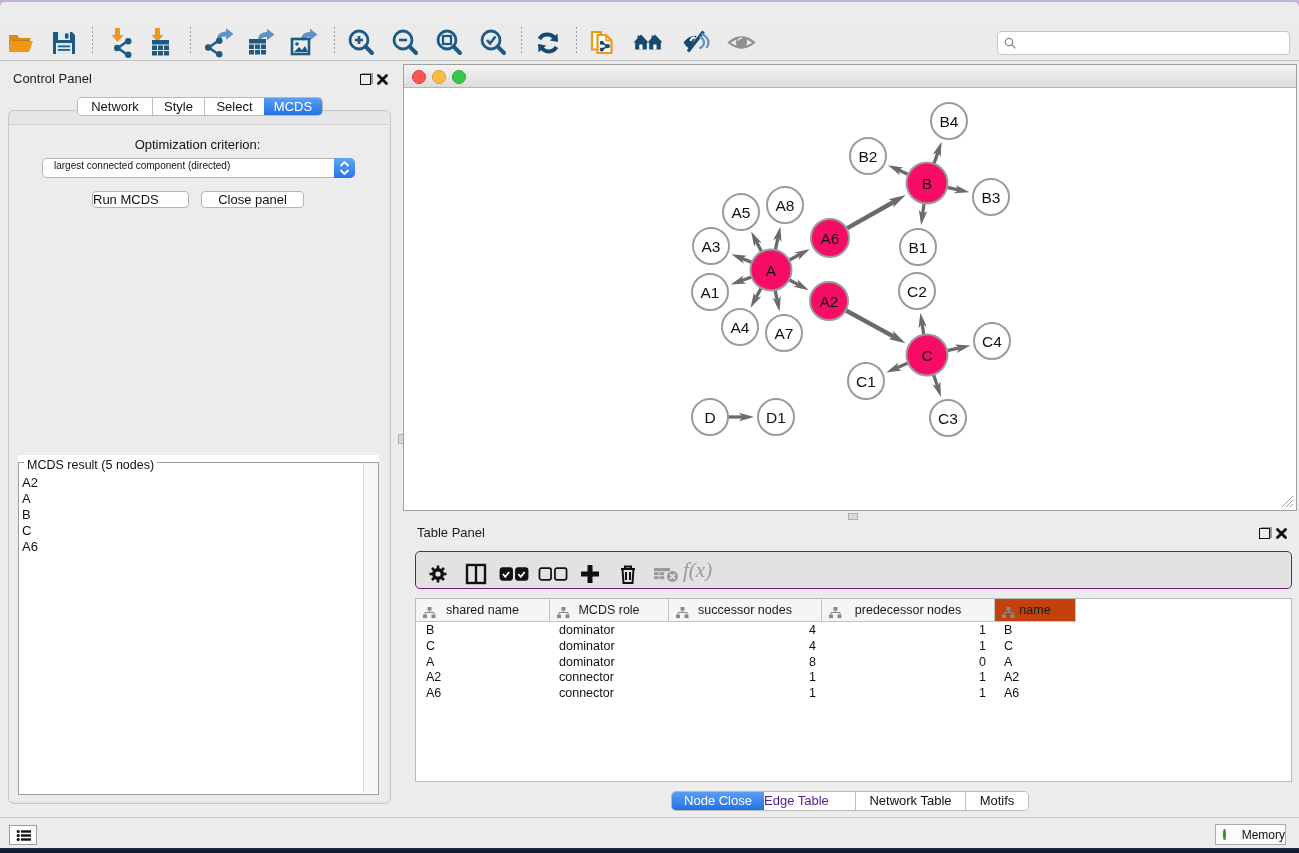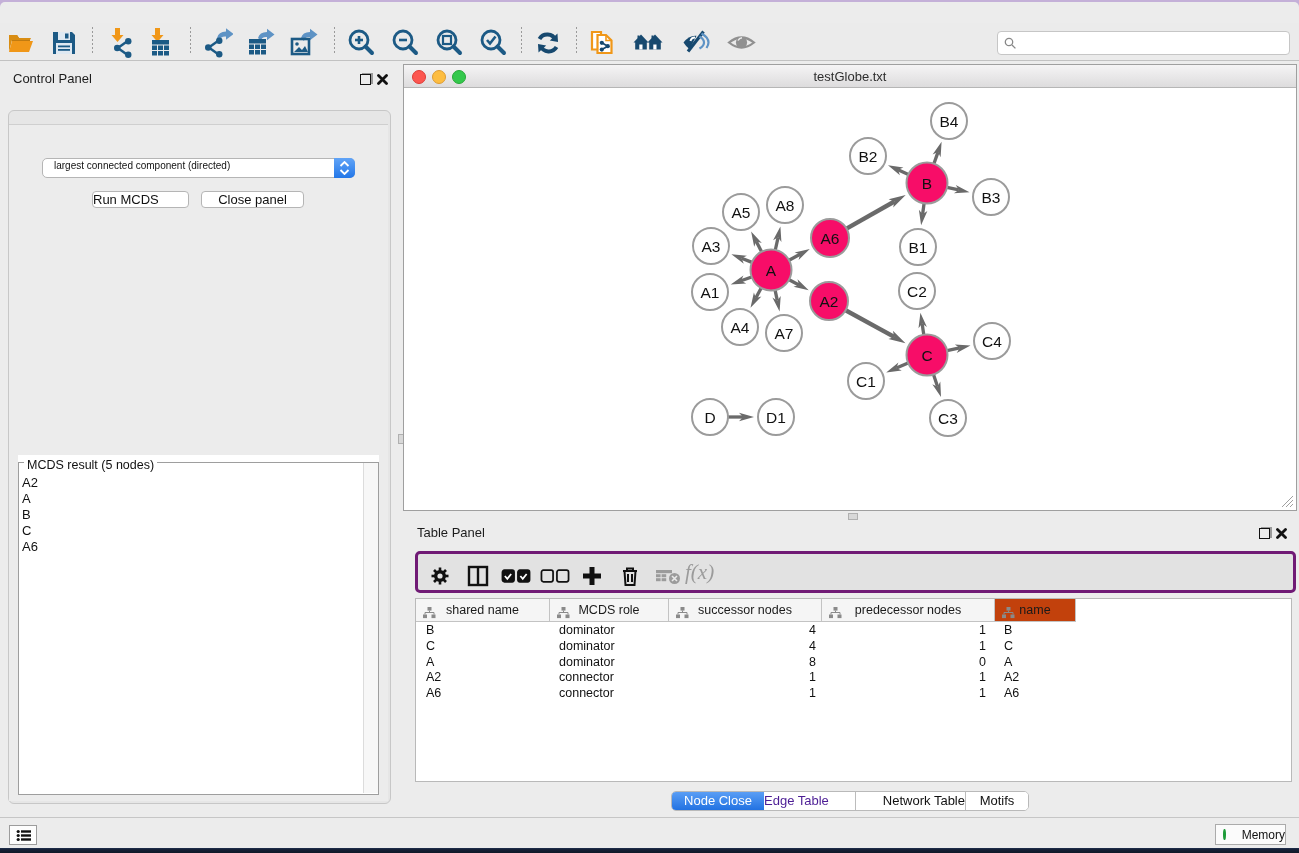--- a/index.html
+++ b/index.html
@@ -155,20 +155,27 @@
 
   <div class="abs" style="left:13px;top:69px;font-size:13px;color:#1c1c1c">Control Panel</div>
   <div class="abs" style="left:360px;top:72px;width:9px;height:9px;border:1.5px solid #111;box-shadow:2px -1px 0 #9a9a9a"></div>
   <svg class="abs" style="left:377px;top:72px" width="11" height="11" viewBox="0 0 11 11">
       <path d="M1.5 1.5 L9.5 9.5 M9.5 1.5 L1.5 9.5" stroke="#111" stroke-width="2.8" stroke-linecap="round"></path>
     </svg>
 
   <div class="abs" style="left:8px;top:108px;width:381px;height:692px;background:#e6e6e6;border:1px solid #c7c7c7;border-radius:6px"></div>
   <div class="abs" style="left:9px;top:122px;width:379px;height:676px;background:#ececec;border-top:1px solid #cfcfcf"></div>
 
+  <div class="abs" style="left:77px;top:95px;height:17px;border:1px solid #b9b9b9;border-radius:5px;background:#fff;overflow:hidden">
+      <div style="float:left;width:74px;height:17px;line-height:17px;text-align:center;font-size:13px;color:#111111;background:#ffffff;box-sizing:border-box">Network</div>
+      <div style="float:left;width:52px;height:17px;line-height:17px;text-align:center;font-size:13px;color:#111111;background:#ffffff;border-left:1px solid #bcbcbc;box-sizing:border-box">Style</div>
+      <div style="float:left;width:60px;height:17px;line-height:17px;text-align:center;font-size:13px;color:#111111;background:#ffffff;border-left:1px solid #bcbcbc;box-sizing:border-box">Select</div>
+      <div style="float:left;width:58px;height:17px;line-height:17px;text-align:center;font-size:13px;color:#ffffff;background:linear-gradient(#5a9ef5,#2272e2);box-sizing:border-box">MCDS</div>
+    </div>
+  <div class="abs" style="left:0;top:135px;width:395px;text-align:center;font-size:13px;color:#141414">Optimization criterion:</div>
 
   <div class="abs" style="left:42px;top:156px;width:311px;height:18px;background:#ffffff;border:1px solid #b5b5b5;border-radius:5px">
     <div class="abs" style="left:11px;top:1px;font-size:10px;color:#111">largest connected component (directed)</div>
     <div class="abs" style="right:-1px;top:-1px;width:21px;height:20px;background:linear-gradient(#61a4f7,#2377e8);border-radius:0 5px 5px 0">
       <svg width="11" height="14" viewBox="0 0 11 14" style="position:absolute;left:5px;top:3px">
           <path d="M1.5 5 L5.5 1 L9.5 5" stroke="#fff" stroke-width="1.8" fill="none"></path>
           <path d="M1.5 9 L5.5 13 L9.5 9" stroke="#fff" stroke-width="1.8" fill="none"></path>
         </svg>
     </div>
   </div>
@@ -183,21 +190,20 @@
   <div class="abs" style="left:363px;top:461px;width:14px;height:330px;background:#f7f7f7;border-left:1px solid #dcdcdc"></div>
 
   <div class="abs" style="left:398px;top:432px;width:4px;height:8px;background:#d8d8d8;border:1px solid #b0b0b0"></div>
   <div class="abs" style="left:848px;top:511px;width:8px;height:5px;background:#d8d8d8;border:1px solid #b0b0b0"></div>
 
   <div class="abs" style="left:403px;top:62px;width:892px;height:445px;background:#ffffff;border:1px solid #9f9f9f">
     <div class="abs" style="left:0;top:0;width:892px;height:22px;background:linear-gradient(#f5f4f5,#dddcdd);border-bottom:1px solid #b6b6b6">
       <div class="abs" style="left:8px;top:5px;width:12px;height:12px;border-radius:50%;background:#fc5650;border:0.5px solid #dd3d37"></div>
       <div class="abs" style="left:28px;top:5px;width:12px;height:12px;border-radius:50%;background:#fdbd41;border:0.5px solid #dd9c33"></div>
       <div class="abs" style="left:48px;top:5px;width:12px;height:12px;border-radius:50%;background:#34c84c;border:0.5px solid #28a838"></div>
-      <div class="abs" style="left:0;right:0;top:4px;text-align:center;font-size:13px;color:#2e2e2e">testGlobe.txt</div>
     </div>
     <svg class="abs" style="right:3px;bottom:3px" width="11" height="11" viewBox="0 0 11 11">
         <g stroke="#a0a0a0" stroke-width="1">
           <line x1="0" y1="11" x2="11" y2="0"></line>
           <line x1="4" y1="11" x2="11" y2="4"></line>
           <line x1="8" y1="11" x2="11" y2="8"></line>
         </g>
       </svg>
   </div>
   <svg class="abs" style="left:405px;top:85px" width="891" height="422" viewBox="405 87 891 422">
@@ -281,21 +287,21 @@
 <text x="927" y="360.5" font-size="15.5" font-family="Liberation Sans, sans-serif" fill="#111111" text-anchor="middle">C</text>
 <text x="830" y="243.5" font-size="15.5" font-family="Liberation Sans, sans-serif" fill="#111111" text-anchor="middle">A6</text>
 <text x="829" y="306.5" font-size="15.5" font-family="Liberation Sans, sans-serif" fill="#111111" text-anchor="middle">A2</text>
 </svg>
 
   <div class="abs" style="left:417px;top:523px;font-size:13px;color:#1c1c1c">Table Panel</div>
   <div class="abs" style="left:1259px;top:526px;width:9px;height:9px;border:1.5px solid #111;box-shadow:2px -1px 0 #9a9a9a"></div>
   <svg class="abs" style="left:1276px;top:526px" width="11" height="11" viewBox="0 0 11 11">
       <path d="M1.5 1.5 L9.5 9.5 M9.5 1.5 L1.5 9.5" stroke="#111" stroke-width="2.8" stroke-linecap="round"></path>
     </svg>
-  <div class="abs" style="left:415px;top:549px;width:875px;height:36px;background:#e2e2e2;border:3px solid #701a75;border-radius:5px">
+  <div class="abs" style="left:415px;top:549px;width:875px;height:36px;background:#e2e2e2;border:1px solid #701a75;border-radius:5px">
     <div style="position:absolute;left:7px;top:10px;width:30px;height:24px;display:flex;align-items:center;justify-content:center">
         <svg width="22" height="22" viewBox="0 0 22 22">
           <g fill="#111111">
             <circle cx="11" cy="11" r="6"></circle>
             <g stroke="#111111" stroke-width="2.6">
               <line x1="11" y1="11" x2="19.5" y2="11.0"></line>
               <line x1="11" y1="11" x2="17.0" y2="17.0"></line>
               <line x1="11" y1="11" x2="11.0" y2="19.5"></line>
               <line x1="11" y1="11" x2="5.0" y2="17.0"></line>
               <line x1="11" y1="11" x2="2.5" y2="11.0"></line>
@@ -457,21 +463,21 @@
 <span style="position:absolute;left:143px;top:0">connector</span>
 <span style="position:absolute;left:251px;top:0;width:149px;text-align:right">1</span>
 <span style="position:absolute;left:420px;top:0;width:150px;text-align:right">1</span>
 <span style="position:absolute;left:588px;top:0">A6</span>
       </div>
   </div>
 
   <div class="abs" style="left:671px;top:789px;height:18px;border:1px solid #b9b9b9;border-radius:5px;background:#fff;overflow:hidden">
       <div style="float:left;width:92px;height:18px;line-height:18px;text-align:center;font-size:13px;color:#ffffff;background:linear-gradient(#5a9ef5,#2272e2);box-sizing:border-box">Node Close</div>
       <div style="float:left;width:91px;height:18px;line-height:18px;text-align:left;font-size:13px;color:#4c1d95;background:#ffffff;box-sizing:border-box">Edge Table</div>
-      <div style="float:left;width:110px;height:18px;line-height:18px;text-align:right;font-size:13px;color:#111111;background:#ffffff;border-left:1px solid #bcbcbc;box-sizing:border-box">Network Table</div>
+      <div style="float:left;width:110px;height:18px;line-height:18px;text-align:center;font-size:13px;color:#111111;background:#ffffff;border-left:1px solid #bcbcbc;box-sizing:border-box">Network Table</div>
       <div style="float:left;width:63px;height:18px;line-height:18px;text-align:center;font-size:13px;color:#111111;background:#ffffff;border-left:1px solid #bcbcbc;box-sizing:border-box">Motifs</div>
     </div>
 
   <div class="abs" style="left:0;top:815px;width:1299px;height:30px;background:#ececec;border-top:1px solid #c6c6c6">
     <div class="abs" style="left:9px;top:7px;width:26px;height:18px;background:#fdfdfd;border:1px solid #9c9c9c;display:flex;align-items:center;justify-content:center">
       <svg width="15" height="13" viewBox="0 0 15 13">
           <g fill="#111">
             <circle cx="2.2" cy="2.5" r="1.6"></circle>
             <circle cx="2.2" cy="6.5" r="1.6"></circle>
             <circle cx="2.2" cy="10.5" r="1.6"></circle>

